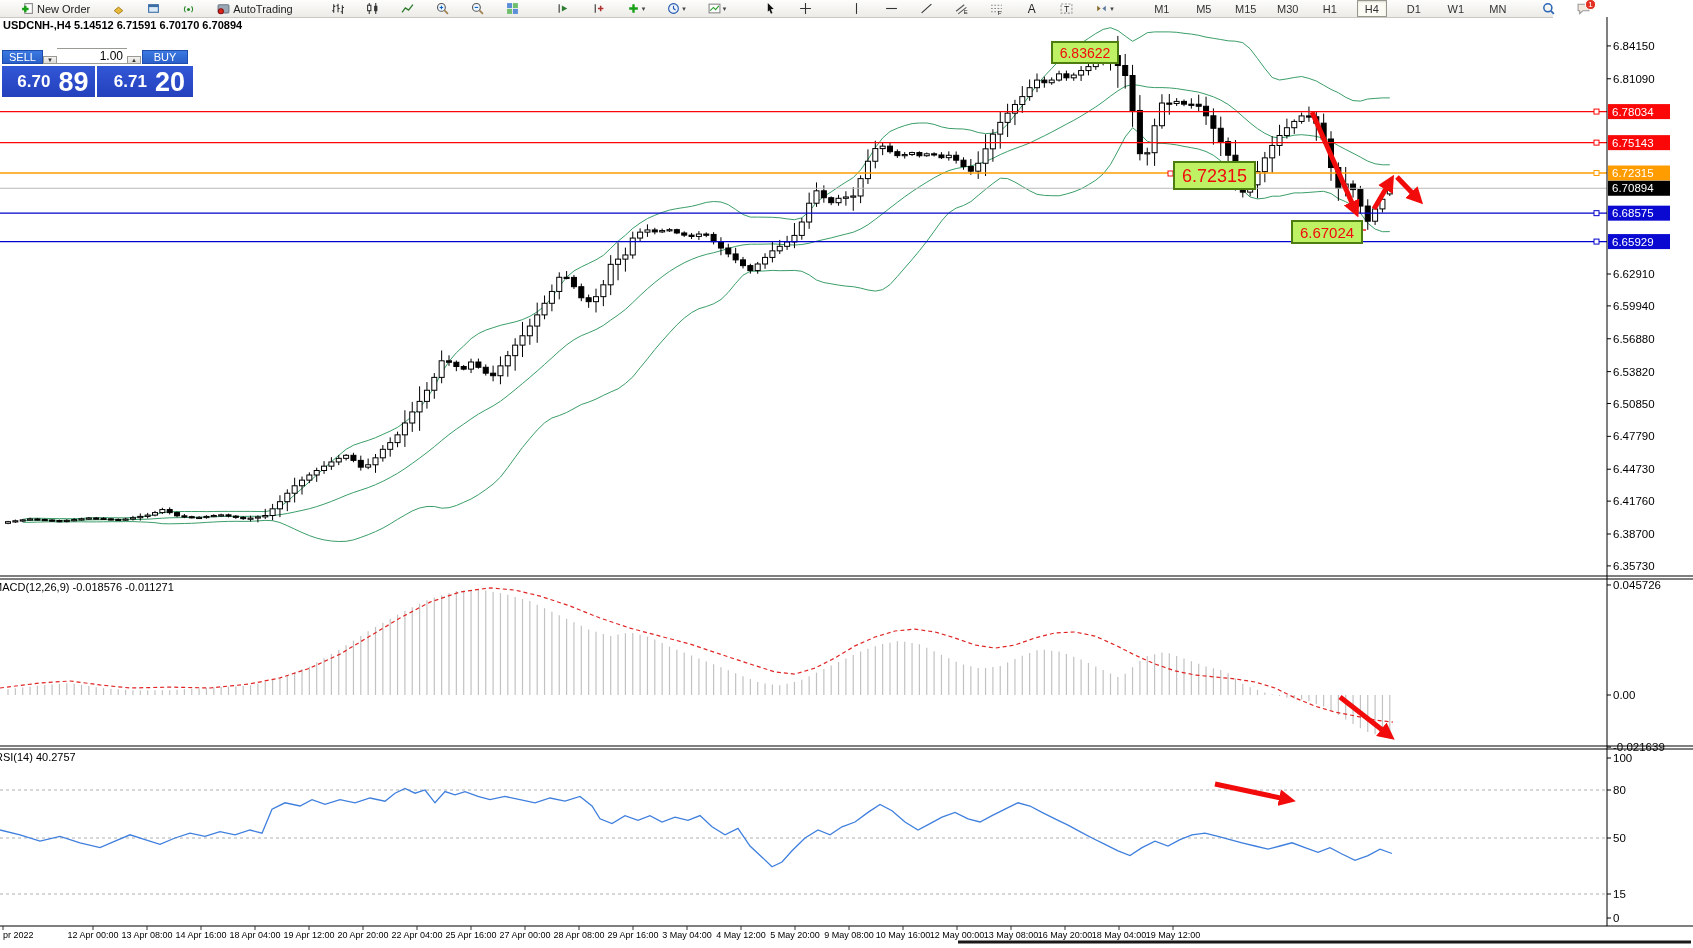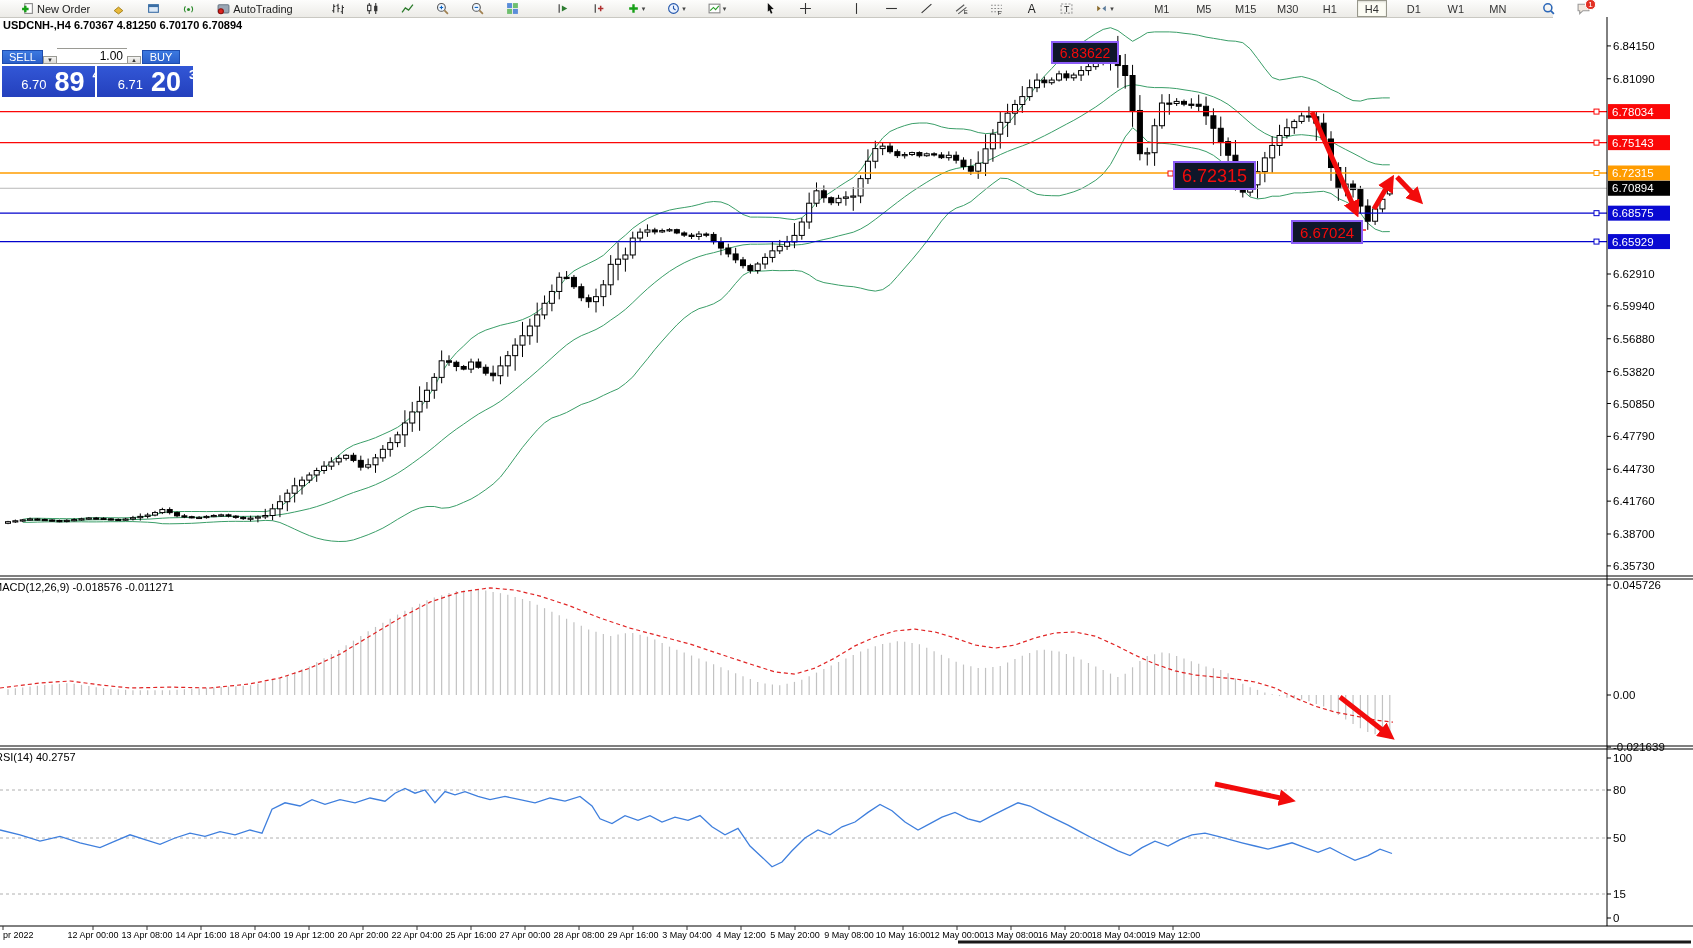--- a/index.html
+++ b/index.html
@@ -23,39 +23,39 @@
   #notif-badge{position:relative;}
   #notif-badge .badge{position:absolute;right:-3px;top:-2px;background:#e23023;color:#fff;
     font-size:8px;line-height:9px;border-radius:5px;padding:0 2px;border:1px solid #fff;}
   
   #chart-area{position:absolute;left:0;top:0;width:1693px;height:948px;z-index:1;}
   svg text{font-family:"Liberation Sans","DejaVu Sans",sans-serif;}
   
   #symbol-info{position:absolute;left:3px;top:19px;font-size:11px;font-weight:bold;color:#000;z-index:20;}
   #macd-label{position:absolute;left:-7px;top:581px;font-size:11px;color:#000;z-index:20;}
   #rsi-label{position:absolute;left:-5px;top:751px;font-size:11px;color:#000;z-index:20;}
-  .price-callout{position:absolute;z-index:25;background:#0f172a;border:2px solid #8b5cf6;color:#f20b0b;
+  .price-callout{position:absolute;z-index:25;background:#bef264;border:2px solid #4d7c0f;color:#f20b0b;
     display:flex;align-items:center;justify-content:center;line-height:1;}
   
   #trade-panel{position:absolute;left:2px;top:43px;width:192px;z-index:26;font-family:"Liberation Sans",sans-serif;}
   #tp-row1{display:flex;height:21px;align-items:flex-end;}
   .tp-btn{background:linear-gradient(#3c79e0,#2a5fcb);color:#fff;font-size:11px;
     display:flex;align-items:center;justify-content:center;border:1px solid #1d4cae;box-sizing:border-box;}
   #tp-sell{width:41px;}
-  #tp-buy{width:38px;margin-left:1px;}
+  #tp-buy{width:46px;margin-left:1px;}
   .spin{width:14px;background:linear-gradient(#f4f4f2,#dddbd6);border:1px solid #9a9a94;
     display:flex;align-items:center;justify-content:center;font-size:6px;color:#333;box-sizing:border-box;}
   #tp-vol{width:70px;border:1px solid #9a9a94;border-left:none;border-right:none;background:#fff;
     font-size:12px;text-align:right;padding:0 4px;box-sizing:border-box;font-family:"Liberation Sans",sans-serif;}
   #tp-row2{display:flex;height:31px;margin-top:2px;}
   .tp-price{background:linear-gradient(#3257d6,#2440bd);color:#fff;display:flex;align-items:flex-end;
     justify-content:center;padding-bottom:2px;}
   #tp-sell-price{width:93px;}
   #tp-buy-price{width:96px;margin-left:2px;}
-  .p-small{font-size:13px;font-weight:normal;margin-bottom:3px;margin-left:24px;}
+  .p-small{font-size:17px;font-weight:bold;margin-bottom:3px;margin-left:24px;}
   .p-big{font-size:27px;font-weight:bold;line-height:25px;margin:0 8px;}
   .p-sup{font-size:13px;font-weight:bold;align-self:flex-start;margin-top:1px;}
 </style>
 </head>
 <body>
 
 <div id="app">
   <div id="chart-area">
     <svg id="chart-svg" width="1693" height="948" viewBox="0 0 1693 948">
       <defs>
@@ -971,21 +971,21 @@
         </svg>
       </span>
       <span class="tbtn" id="notif-badge">
         <svg width="13" height="13" viewBox="0 0 12 12">
           <path d="M1 2 h10 v6 h-5.5 L2.5 10.8 V8 H1 Z" fill="#f2e9df" stroke="#999"></path>
         </svg>
         <span class="badge">1</span>
       </span>
     </div>
 
-  <div id="symbol-info">USDCNH-,H4  6.70367 4.81250 6.70170 6.70894</div>
+  <div id="symbol-info">USDCNH-,H4  5.14512 6.71591 6.70170 6.70894</div>
 
   <div id="trade-panel">
     <div id="tp-row1">
       <div id="tp-sell" class="tp-btn">SELL</div>
       <div class="spin">▼</div>
       <input id="tp-vol" value="1.00" style="">
       <div class="spin">▲</div>
       <div id="tp-buy" class="tp-btn">BUY</div>
     </div>
     <div id="tp-row2">

